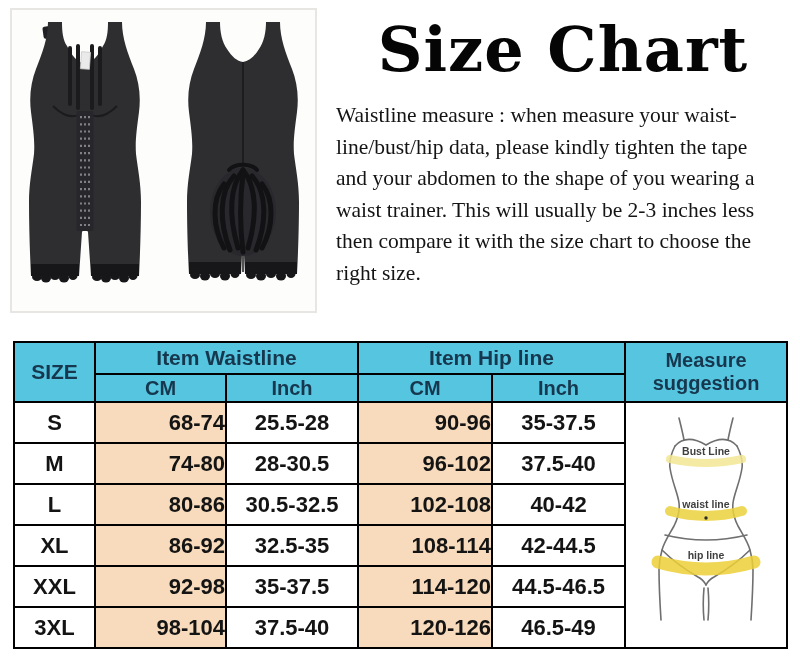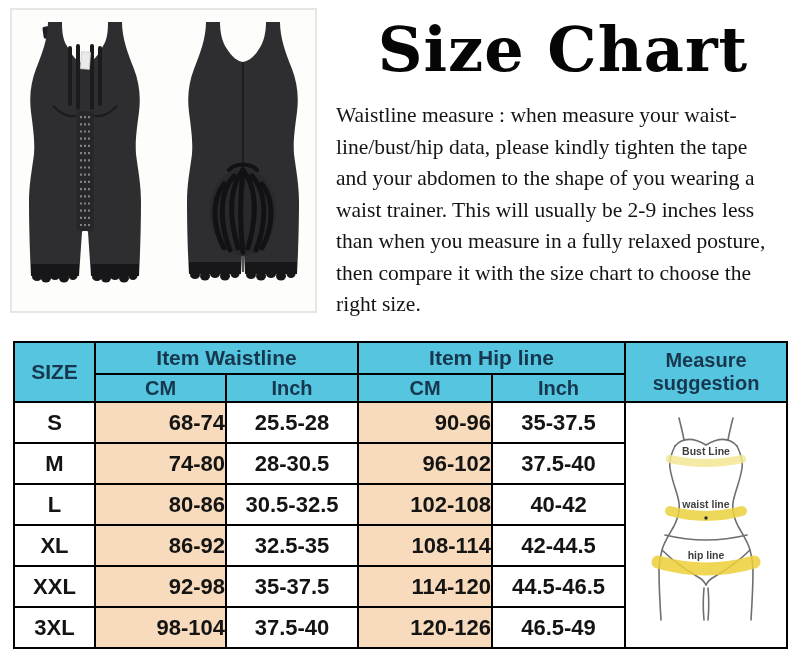--- a/index.html
+++ b/index.html
@@ -152,22 +152,21 @@
       </g>
     </svg>
   </div>
 
   <div class="title">Size Chart</div>
 
   <div class="intro">
     <div class="line"><strong>Waistline measure</strong><span> : </span><span>when measure your waist-</span></div>
     <div class="line">line/bust/hip data, please kindly tighten the tape</div>
     <div class="line">and your abdomen to the shape of you wearing a</div>
-    <div class="line">waist trainer. This will usually be 2-9 inches less</div>
-    <div class="line">than when you measure in a fully relaxed posture,</div>
+    <div class="line">waist trainer. This will usually be 2-3 inches less</div>
     <div class="line">then compare it with the size chart to choose the</div>
     <div class="line">right size.</div>
   </div>
 
   <div class="table-wrap">
     <table class="size-table">
       <colgroup>
         <col style="width:81px">
           <col style="width:131px">
           <col style="width:132px">

